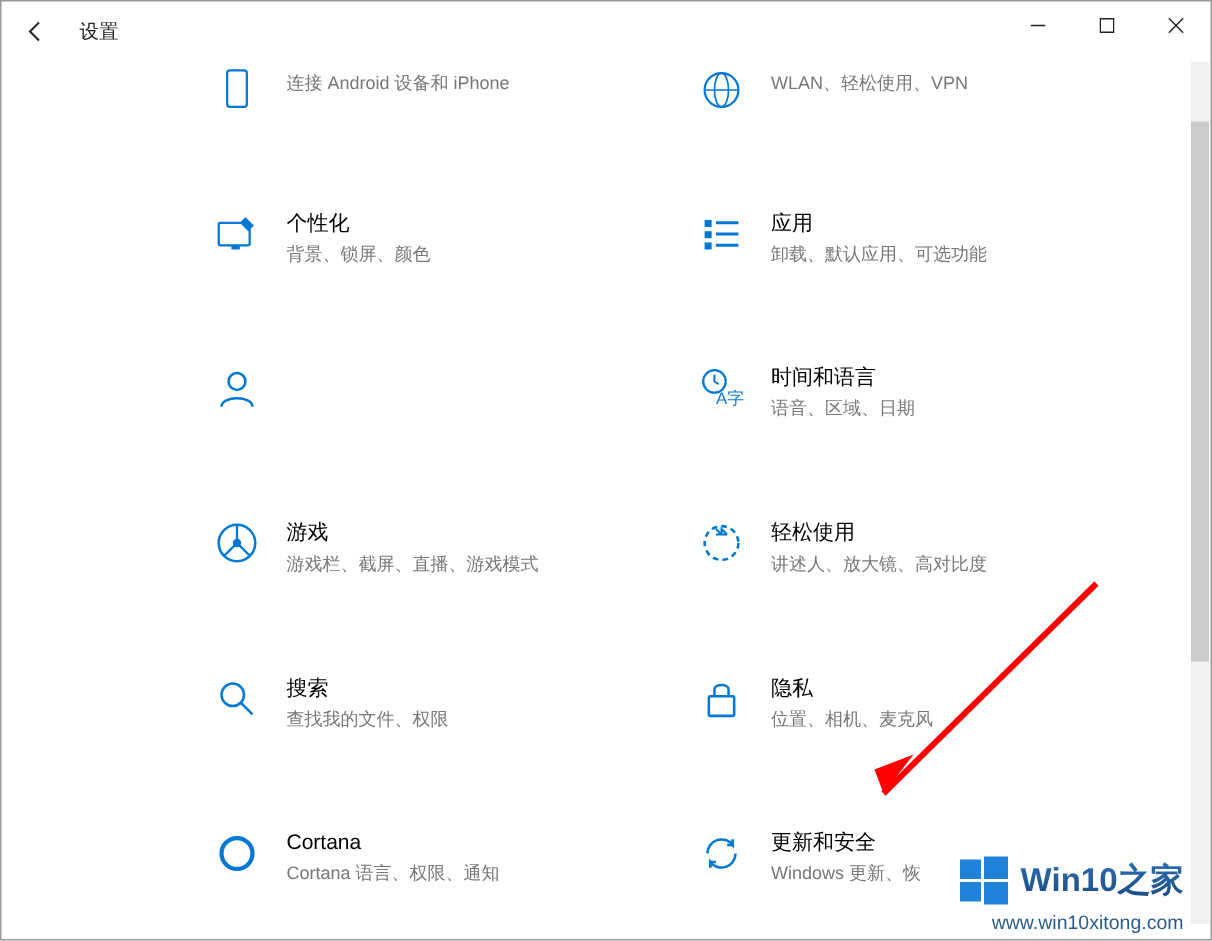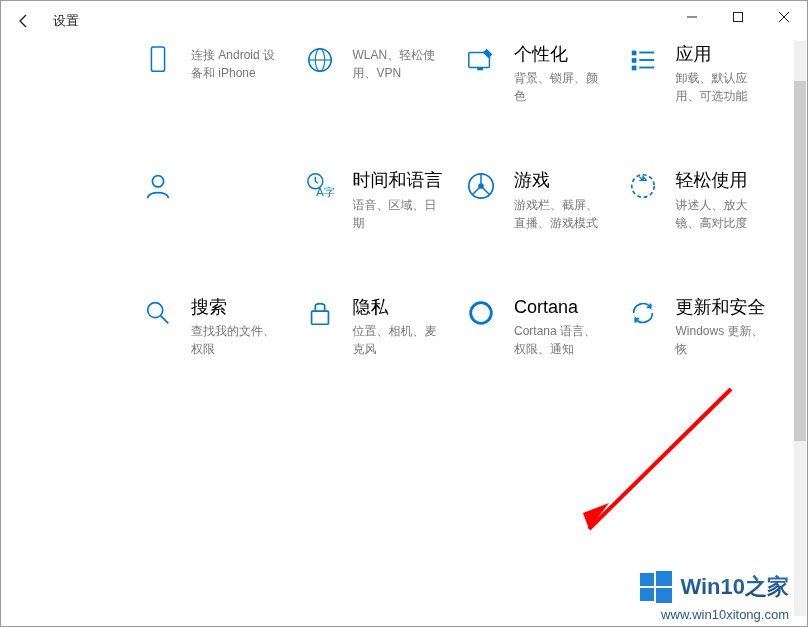--- a/index.html
+++ b/index.html
@@ -48,42 +48,42 @@
       color: #222;
     }
     .content {
       padding: 0 40px 0 140px;
       height: calc(100% - 40px);
       overflow: hidden;
       position: relative;
     }
     .grid {
       display: grid;
-      grid-template-columns: 1fr 1fr 1fr 1fr;
+      grid-template-columns: 1fr 1fr;
       column-gap: 20px;
       row-gap: 62px;
     }
     .tile {
       display: flex;
       align-items: flex-start;
       gap: 16px;
       cursor: pointer;
     }
     .tile .icon {
       width: 34px;
       height: 34px;
       flex-shrink: 0;
       display: flex;
       align-items: flex-end;
       justify-content: center;
     }
     .tile .icon svg { width: 30px; height: 30px; }
     .tile-text { padding-top: 2px; max-width: 180px; }
     .tile-title {
-      font-size: 18px;
+      font-size: 14px;
       color: #000;
       line-height: 1.3;
     }
     .tile-desc {
       font-size: 12px;
       color: #777;
       line-height: 1.5;
       margin-top: 3px;
     }
     .scrollbar-track {

